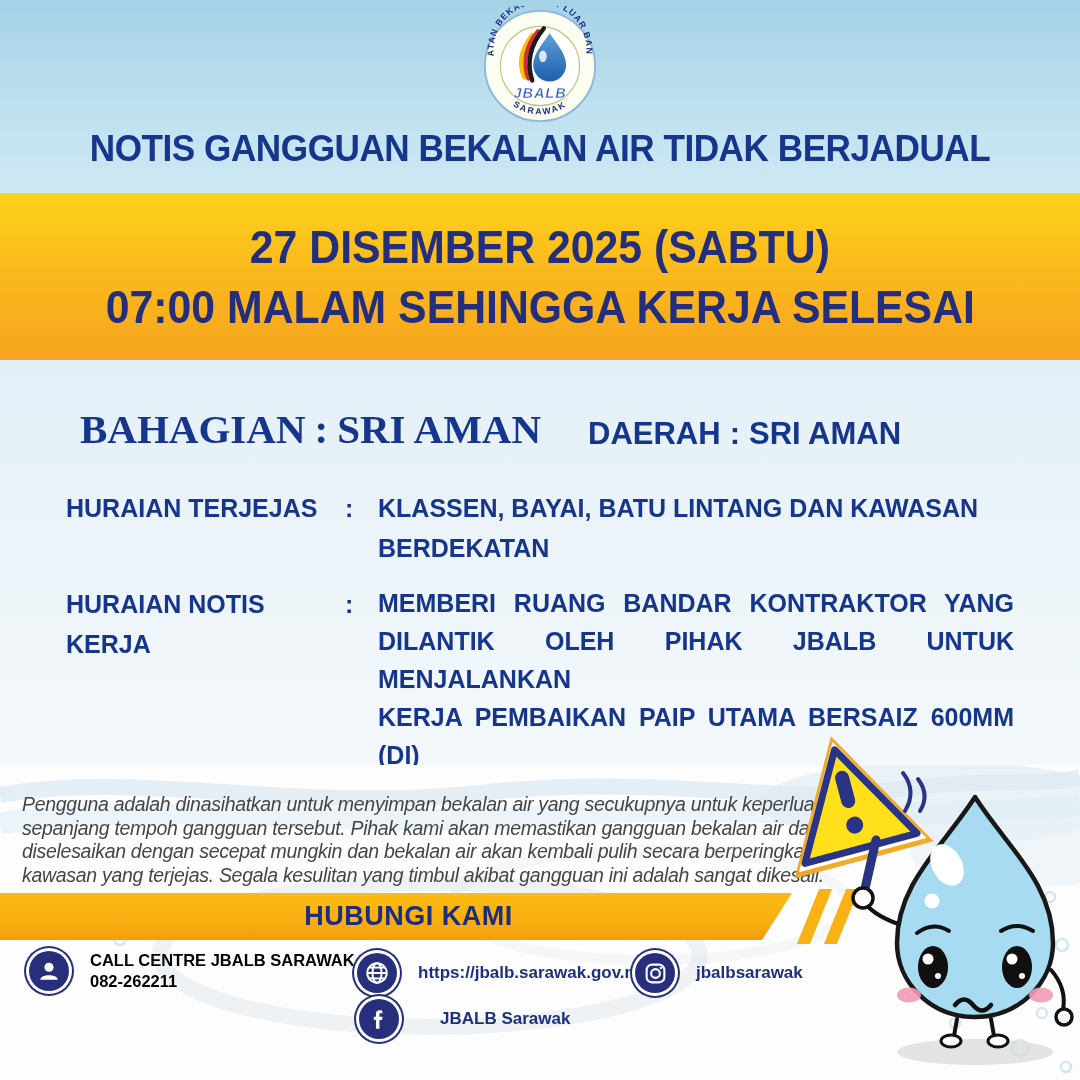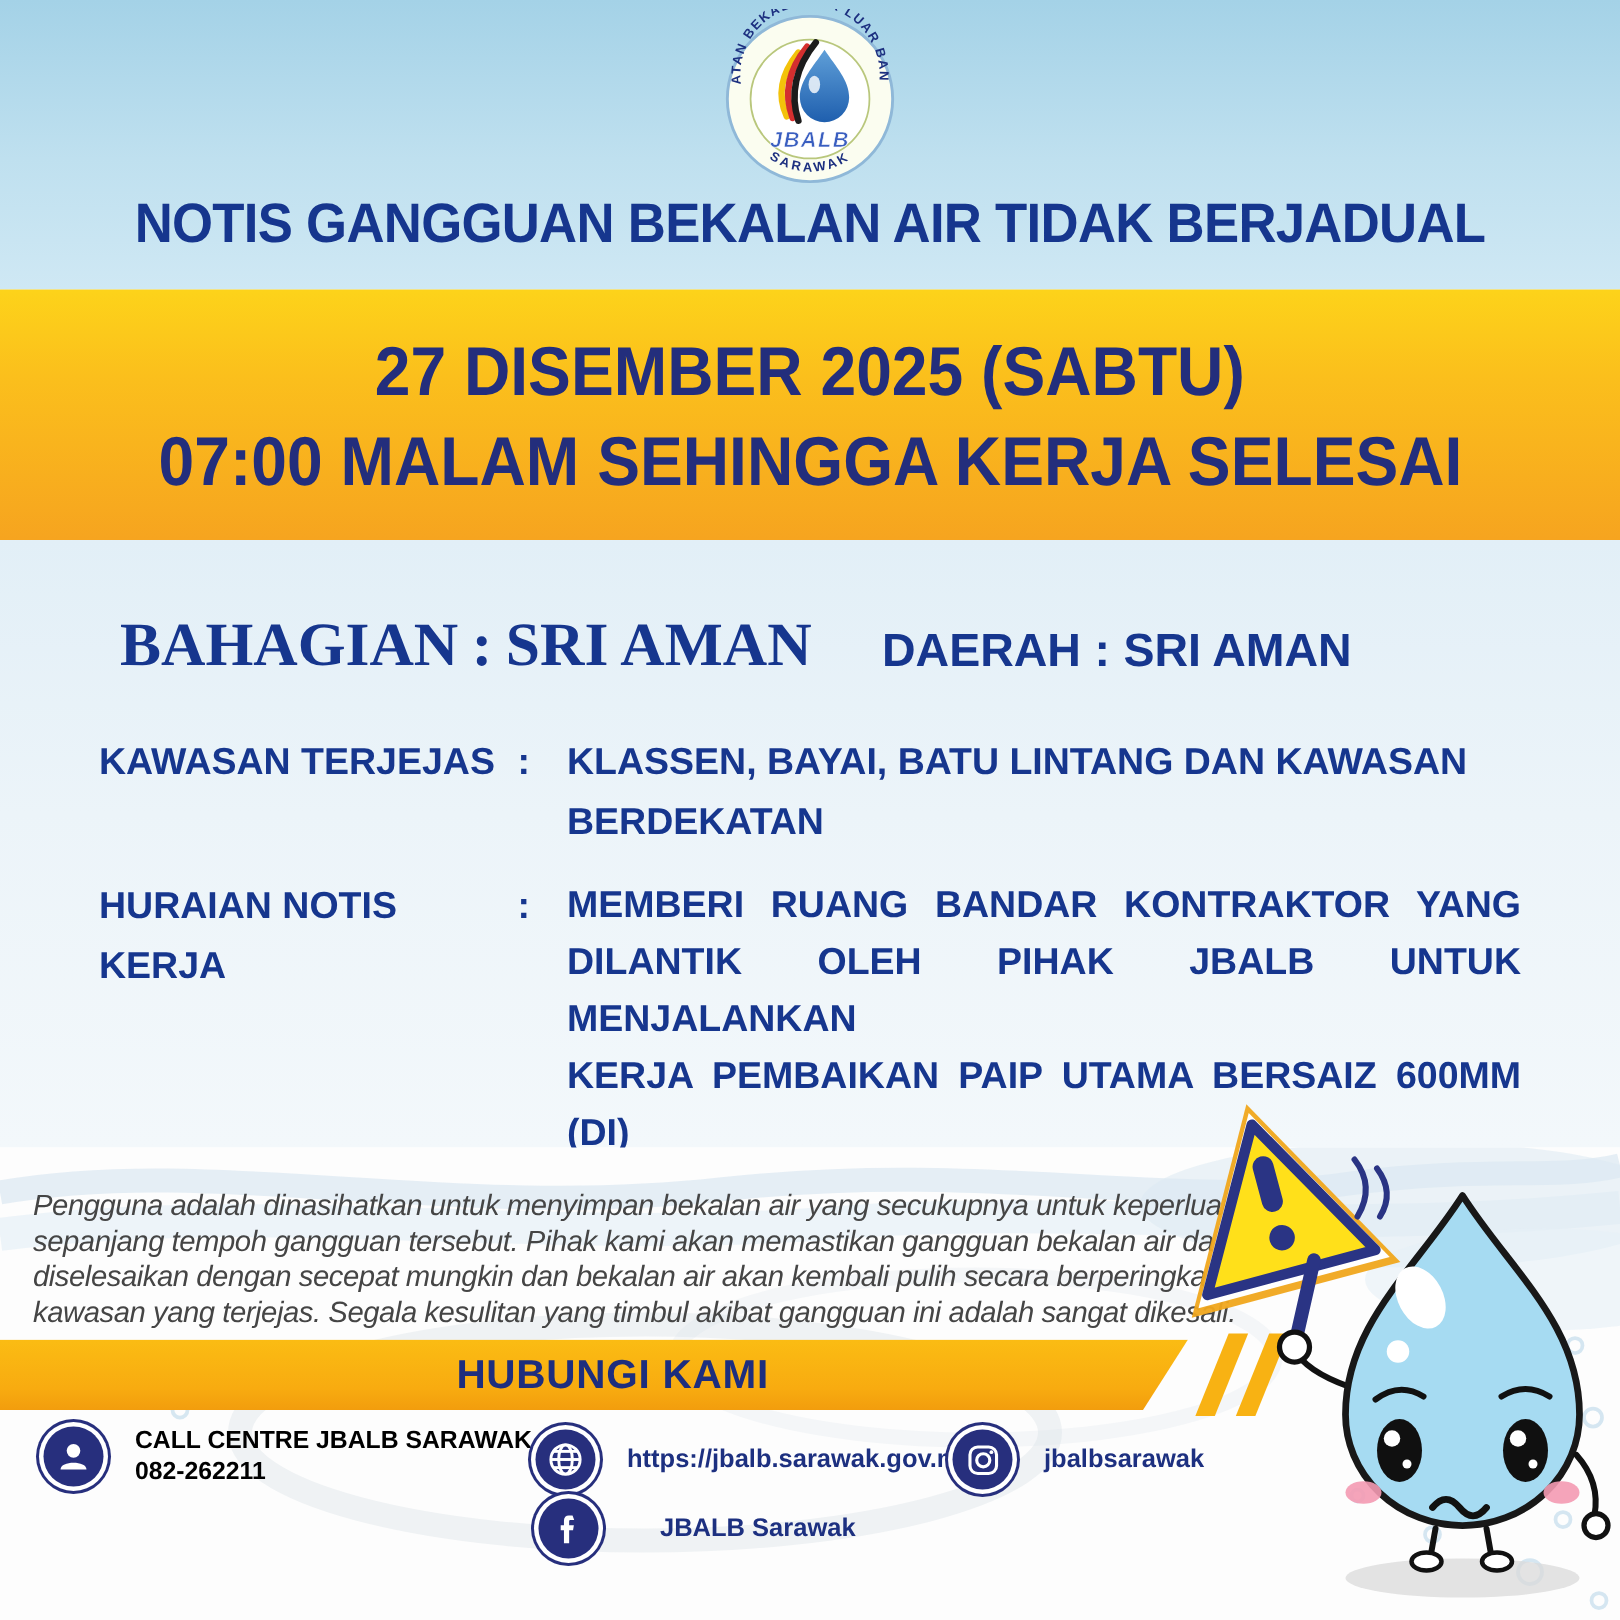--- a/index.html
+++ b/index.html
@@ -139,21 +139,21 @@
     <div class="region-row">
       <div class="bahagian">
         <span>BAHAGIAN</span><span class="sep">:</span><span>SRI AMAN</span>
       </div>
       <div class="daerah">
         <span>DAERAH</span><span class="sep">:</span><span>SRI AMAN</span>
       </div>
     </div>
 
     <div class="detail-row row-kawasan">
-      <div class="detail-label">KAWASAN TERJEJAS</div>
+      <div class="detail-label">HURAIAN TERJEJAS</div>
       <div class="detail-colon">:</div>
       <div class="detail-value">
         <div>KLASSEN, BAYAI, BATU LINTANG DAN KAWASAN</div>
         <div>BERDEKATAN</div>
       </div>
     </div>
 
     <div class="detail-row row-huraian">
       <div class="detail-label">HURAIAN NOTIS KERJA</div>
       <div class="detail-colon">:</div>

